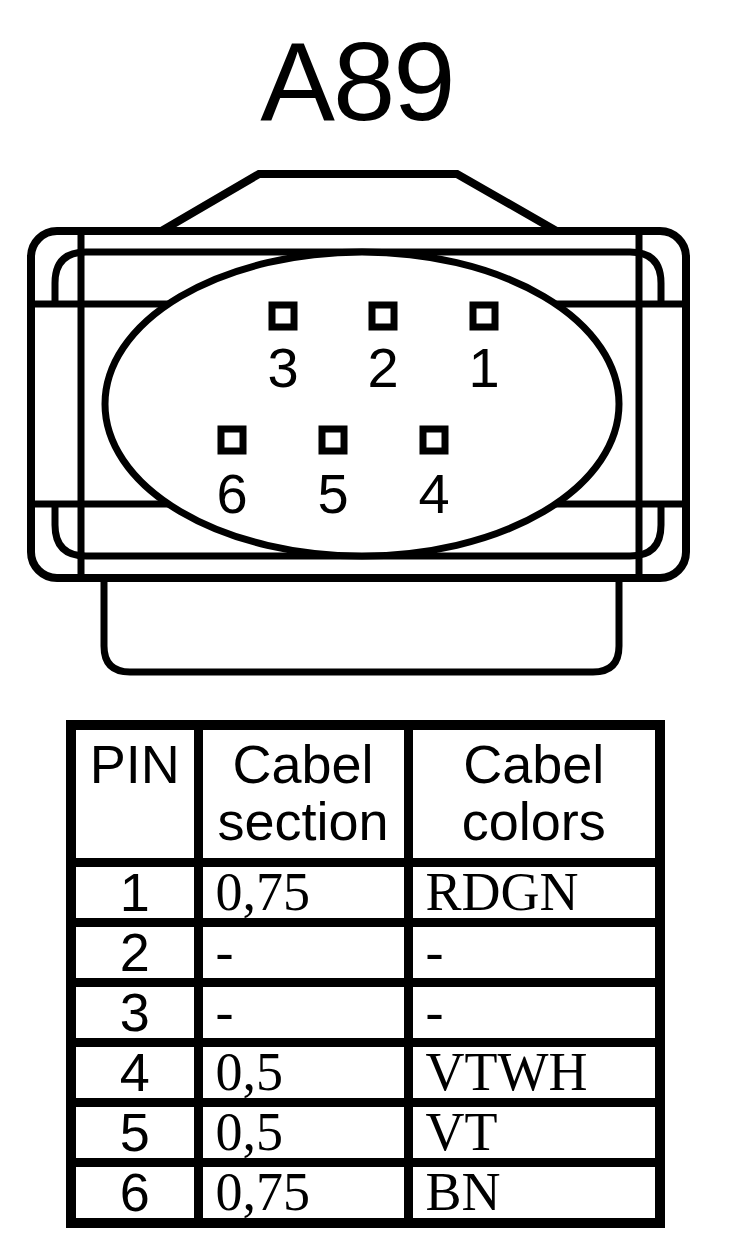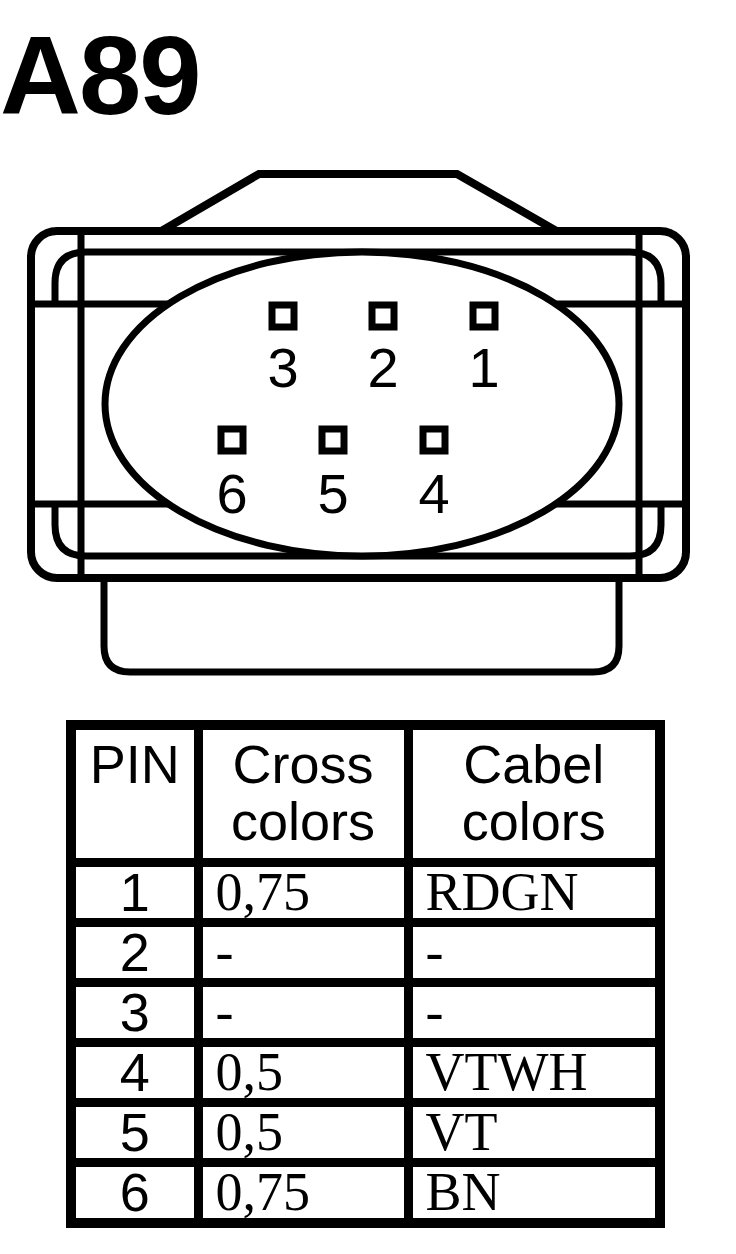--- a/index.html
+++ b/index.html
@@ -7,23 +7,23 @@
     --paper:#ffffff;
   }
   html,body{margin:0;padding:0;}
   body{
     width:736px;height:1254px;position:relative;overflow:hidden;
     background:var(--paper);
     font-family:"Liberation Sans", sans-serif;
     color:var(--ink);
   }
   .page-title{
-    position:absolute;top:20px;left:0;width:714px;
-    text-align:left;
-    font-size:112px;line-height:112px;font-weight:bold;
+    position:absolute;top:26px;left:0;width:714px;
+    text-align:center;
+    font-size:112px;line-height:112px;font-weight:normal;
     letter-spacing:-2px;
     color:var(--ink);
   }
   svg.connector{
     position:absolute;left:0;top:0;
     font-family:"Liberation Sans", sans-serif;
   }
   svg .ln{stroke:var(--ink);fill:none;}
   svg .filled{fill:var(--paper);stroke:var(--ink);}
   svg text.pin-num{
@@ -100,21 +100,21 @@
 
 <table class="pin-table">
   <colgroup>
     <col style="width:127px">
     <col style="width:210px">
     <col style="width:252px">
   </colgroup>
   <thead>
     <tr>
       <th>PIN</th>
-      <th>Cross colors</th>
+      <th>Cabel section</th>
       <th>Cabel colors</th>
     </tr>
   </thead>
   <tbody>
       <tr>
         <td class="c-pin">1</td>
         <td class="c-left">0,75</td>
         <td class="c-left">RDGN</td>
       </tr>
       <tr>

